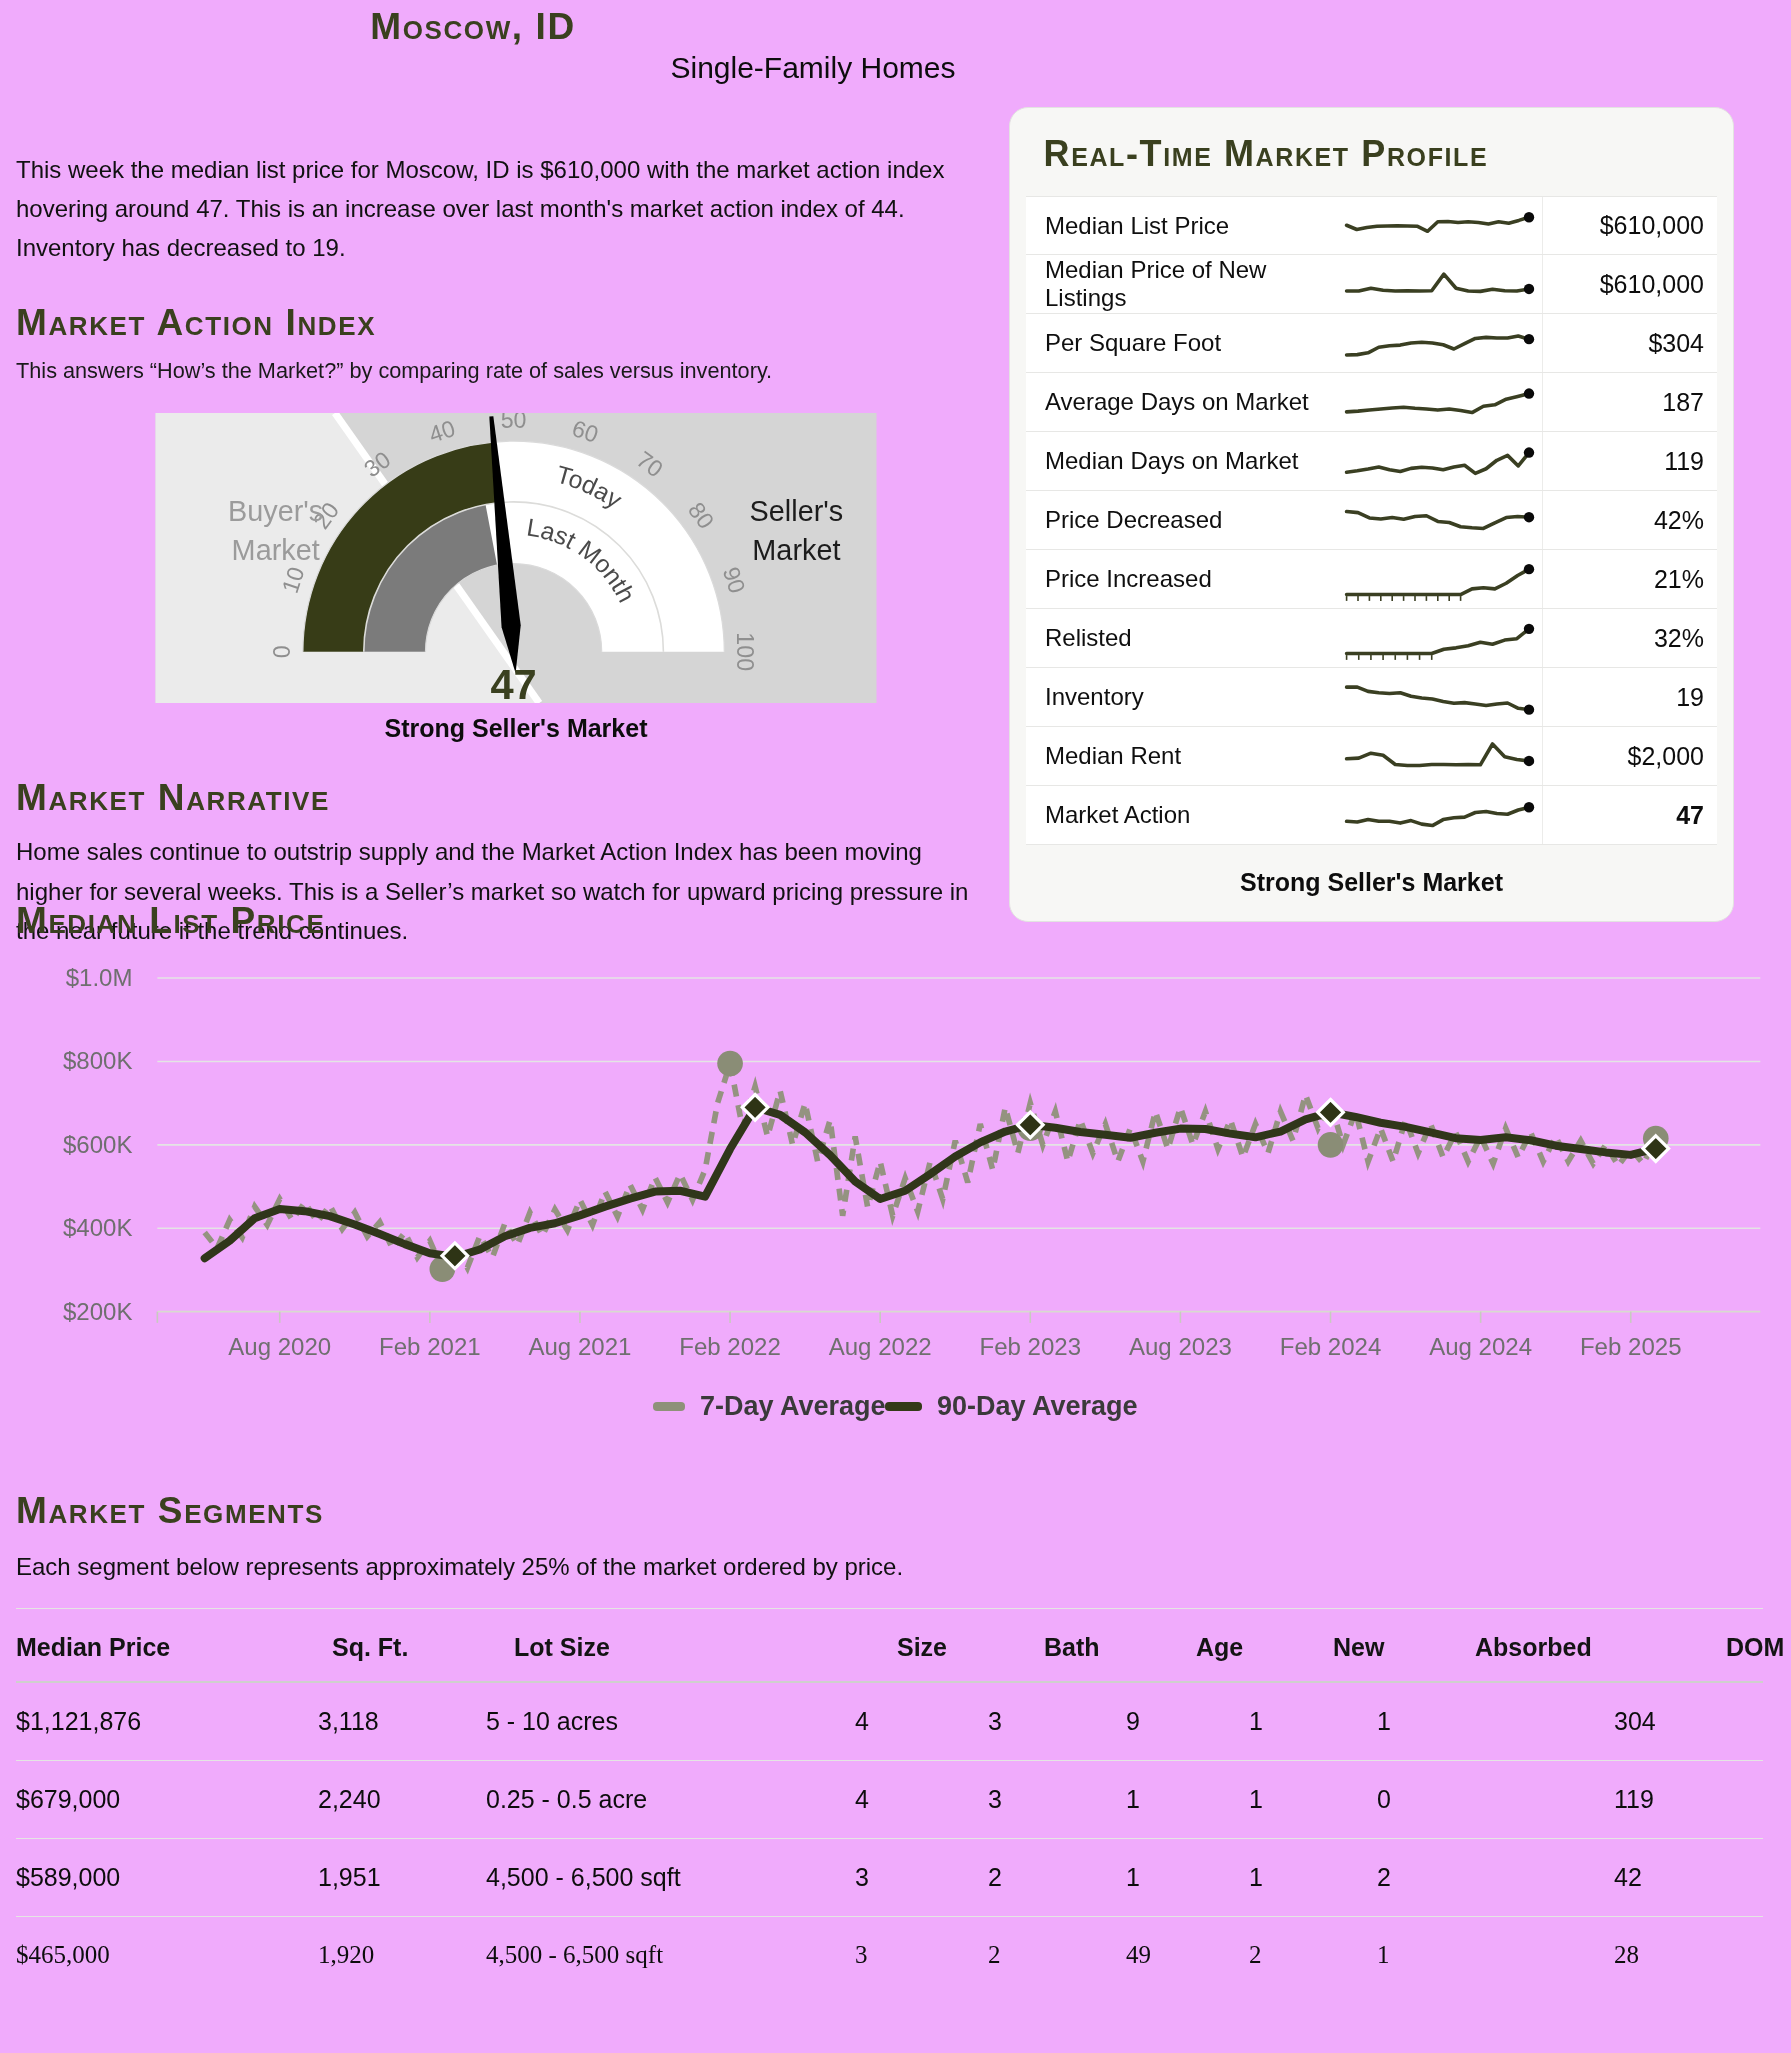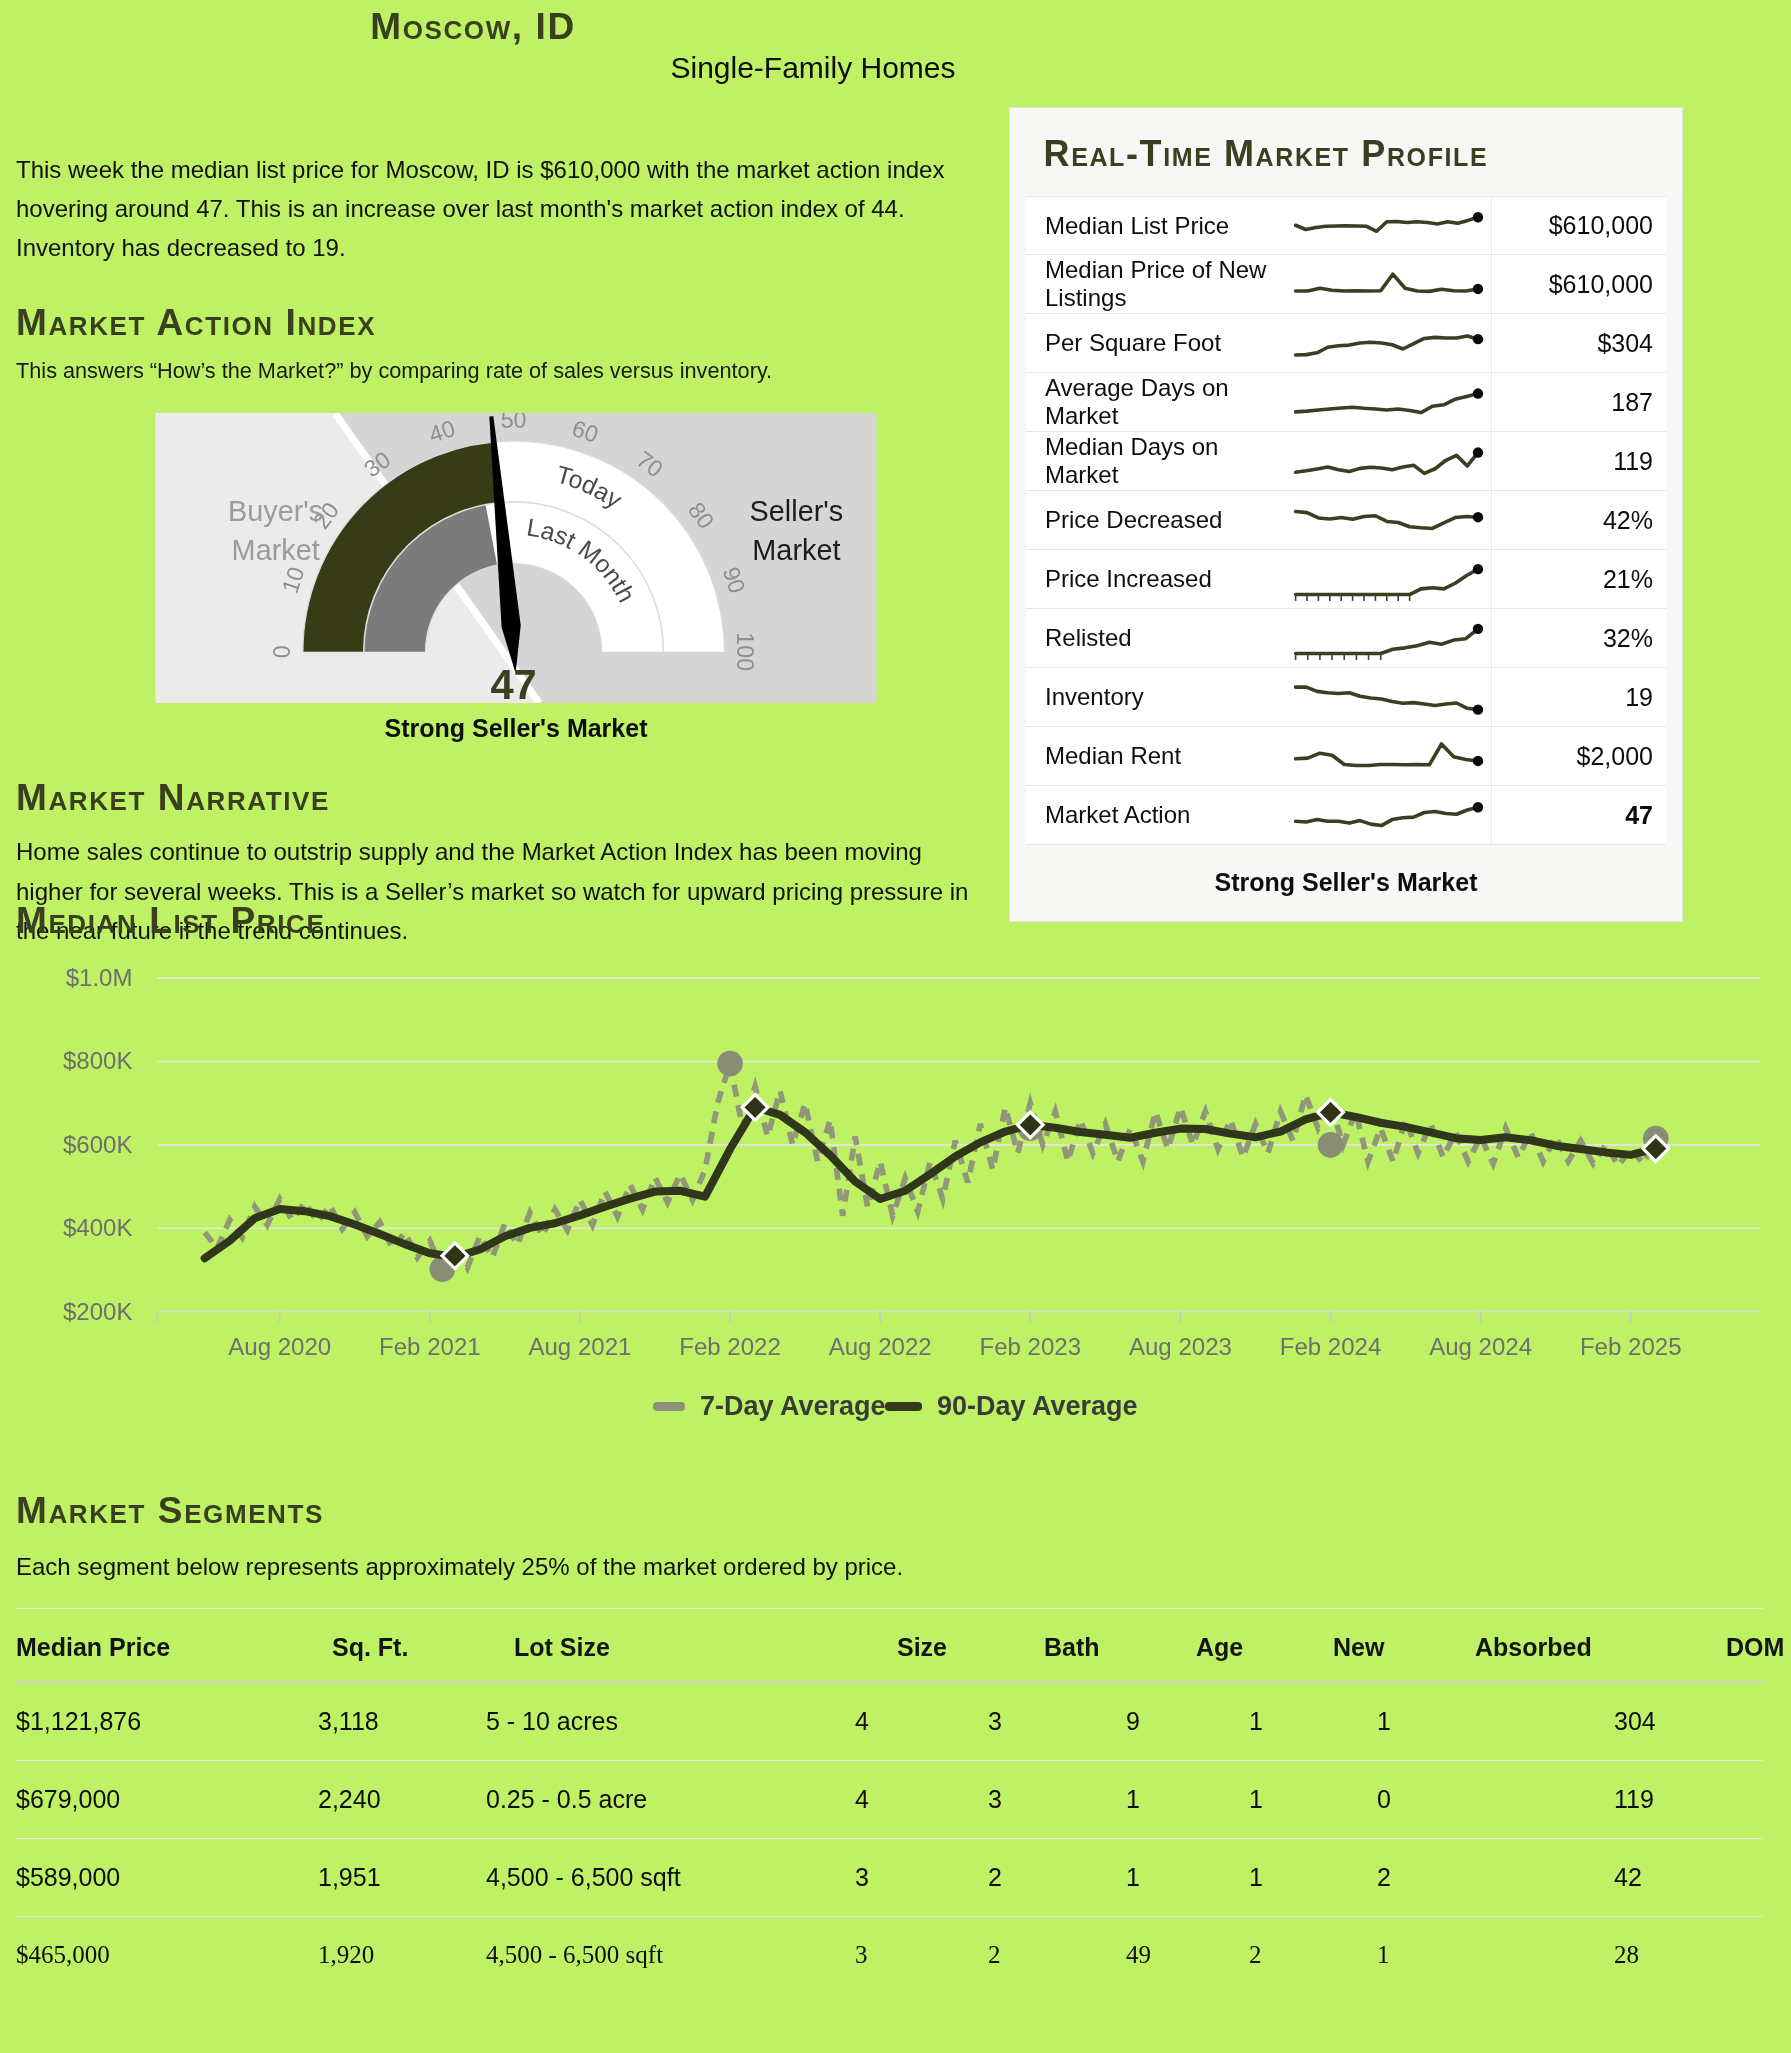--- a/index.html
+++ b/index.html
@@ -1,39 +1,39 @@
 <!DOCTYPE html>
 <html style="font-size:13px"><head>
 <meta charset="utf-8">
 <style>
   * { margin:0; padding:0; box-sizing:border-box; }
   html,body { background:#fff; }
   body { font-family:"Liberation Sans", sans-serif; color:#141414; }
-  .page { position:relative; width:1791px; height:2053px; background:#bef264; overflow:hidden; }
+  .page { position:relative; width:1791px; height:2053px; background:#f0abfc; overflow:hidden; }
 
   .report-title { position:absolute; top:6.4px; left:0; width:946px; text-align:center;
     font-size:37px; font-weight:700; font-variant:small-caps; letter-spacing:1.6px; color:#3a401f; }
   .report-subtitle { position:absolute; top:51px; left:0; width:1626px; text-align:center;
     font-size:30px; font-weight:400; color:#0d0d0d; }
 
   .left-col { position:absolute; left:16px; top:106px; width:985px;margin-top:45px; }
   .intro { font-size:24px; line-height:1.62; color:#111; }
 
   h2.sec { font-size:37px; font-weight:700; font-variant:small-caps; letter-spacing:1.6px;
     color:#3a401f; margin-top:34px; margin-bottom:8px; }
   .mai-sub { font-size:21.7px; color:#1a1a1a; margin-top:14.4px; }
 
   .gauge-wrap { margin-left:139px; margin-top:29px; width:722px; }
   .gauge-caption { width:722px; margin-left:139px; text-align:center; font-size:25px; font-weight:700;
     color:#0d0d0d; margin-top:8px; }
 
   .narrative-text { font-size:24px; line-height:1.65; color:#111; margin-top:13px; width:975px; }
 
-  .profile-panel { position:absolute; left:1009px; top:107px; width:674px;
-    background:#f7f7f5; border:1.6px solid #e3e3e1; border-radius:0; padding:19px 16px 13px 16px; }
+  .profile-panel { position:absolute; left:1009px; top:107px; width:725px;
+    background:#f7f7f5; border:1.6px solid #e3e3e1; border-radius:19px; padding:19px 16px 13px 16px; }
   .profile-heading { font-size:36px; font-weight:700; font-variant:small-caps; letter-spacing:1.6px;
     color:#3a401f; margin:6.4px 0 21px 17.6px; }
   .profile-rows { }
   .profile-row { display:flex; align-items:center; height:59px; background:#fff;
     border-bottom:1.6px solid #e7e7e5; }
   .profile-row:first-child { border-top:1.6px solid #e7e7e5; }
   .profile-row .plabel { flex:1; font-size:24px; color:#0f0f0f; padding-left:19px; }
   .profile-row .pspark { width:202px; height:48px; }
   .profile-row .pvalue { width:175px; align-self:stretch; display:flex; align-items:center;
     justify-content:flex-end; padding-right:13px; font-size:25px; color:#0d0d0d;

